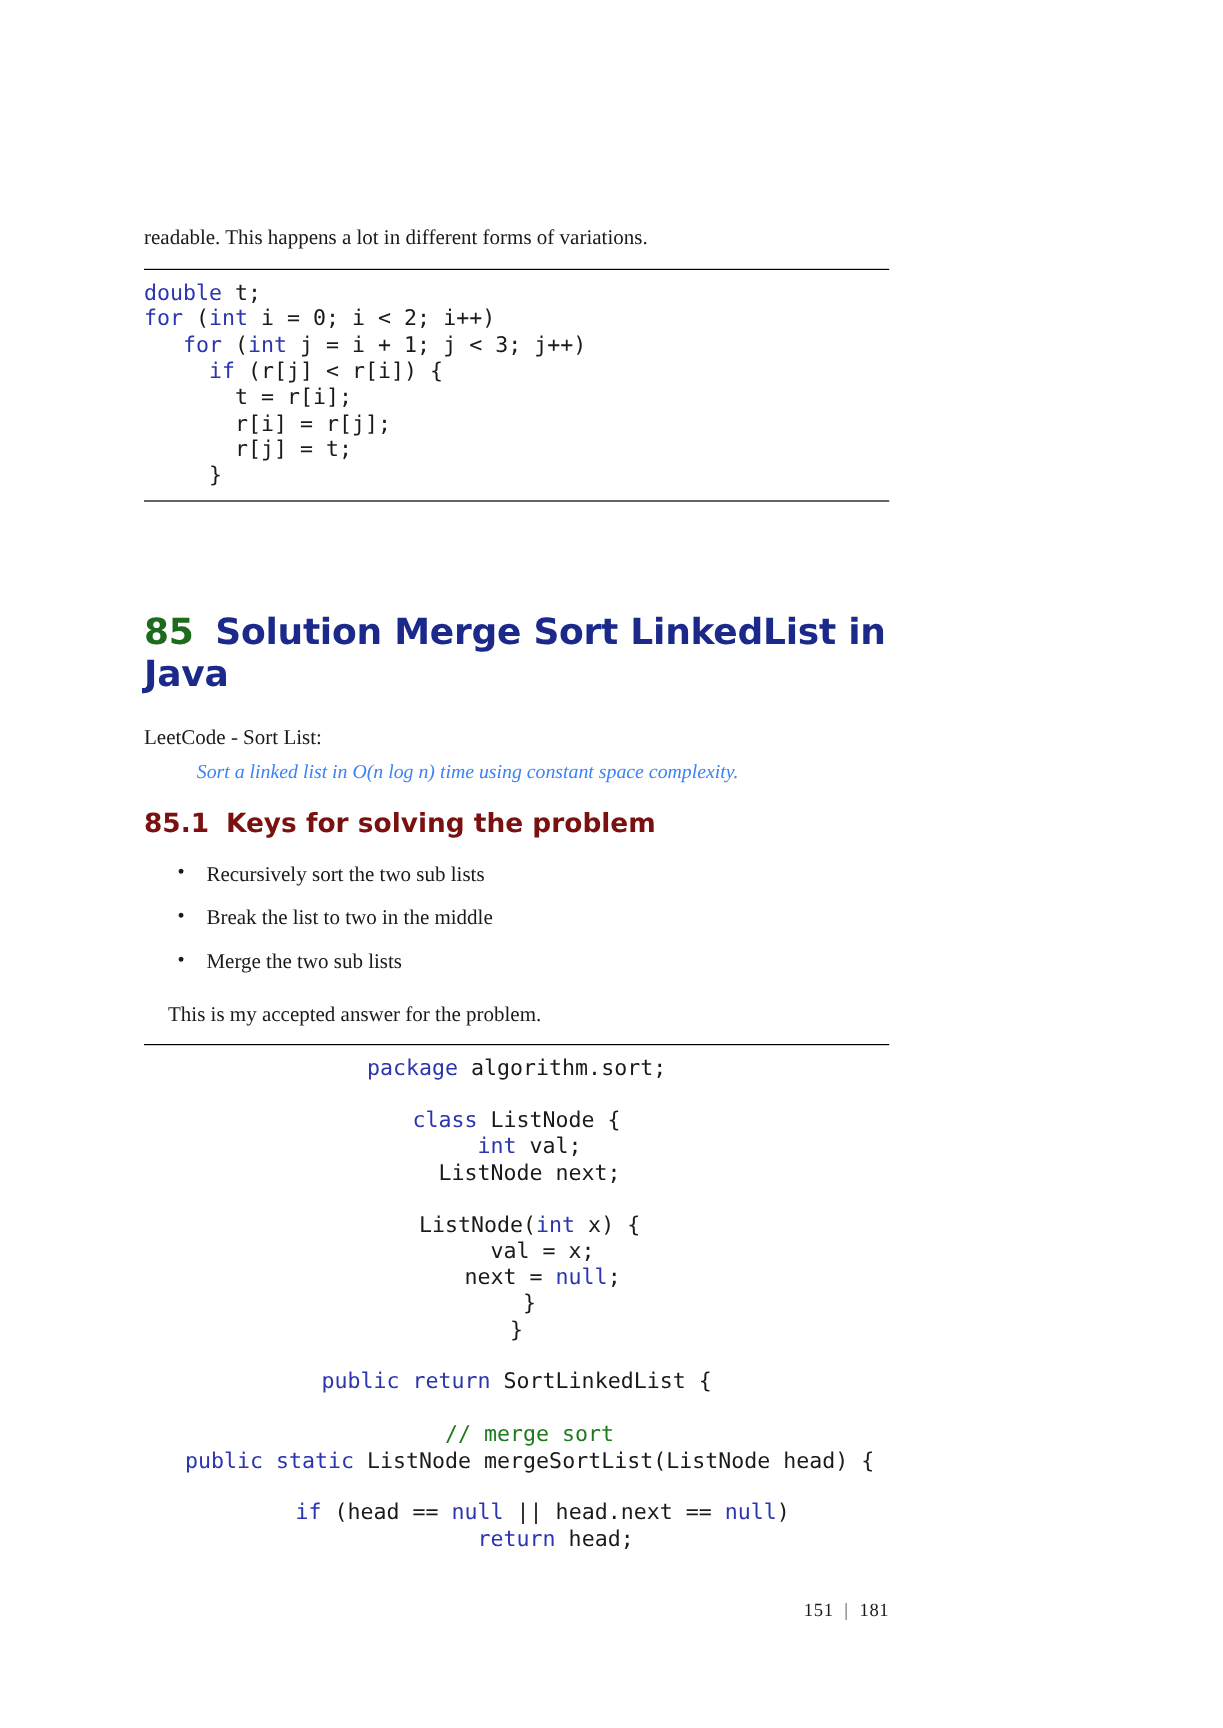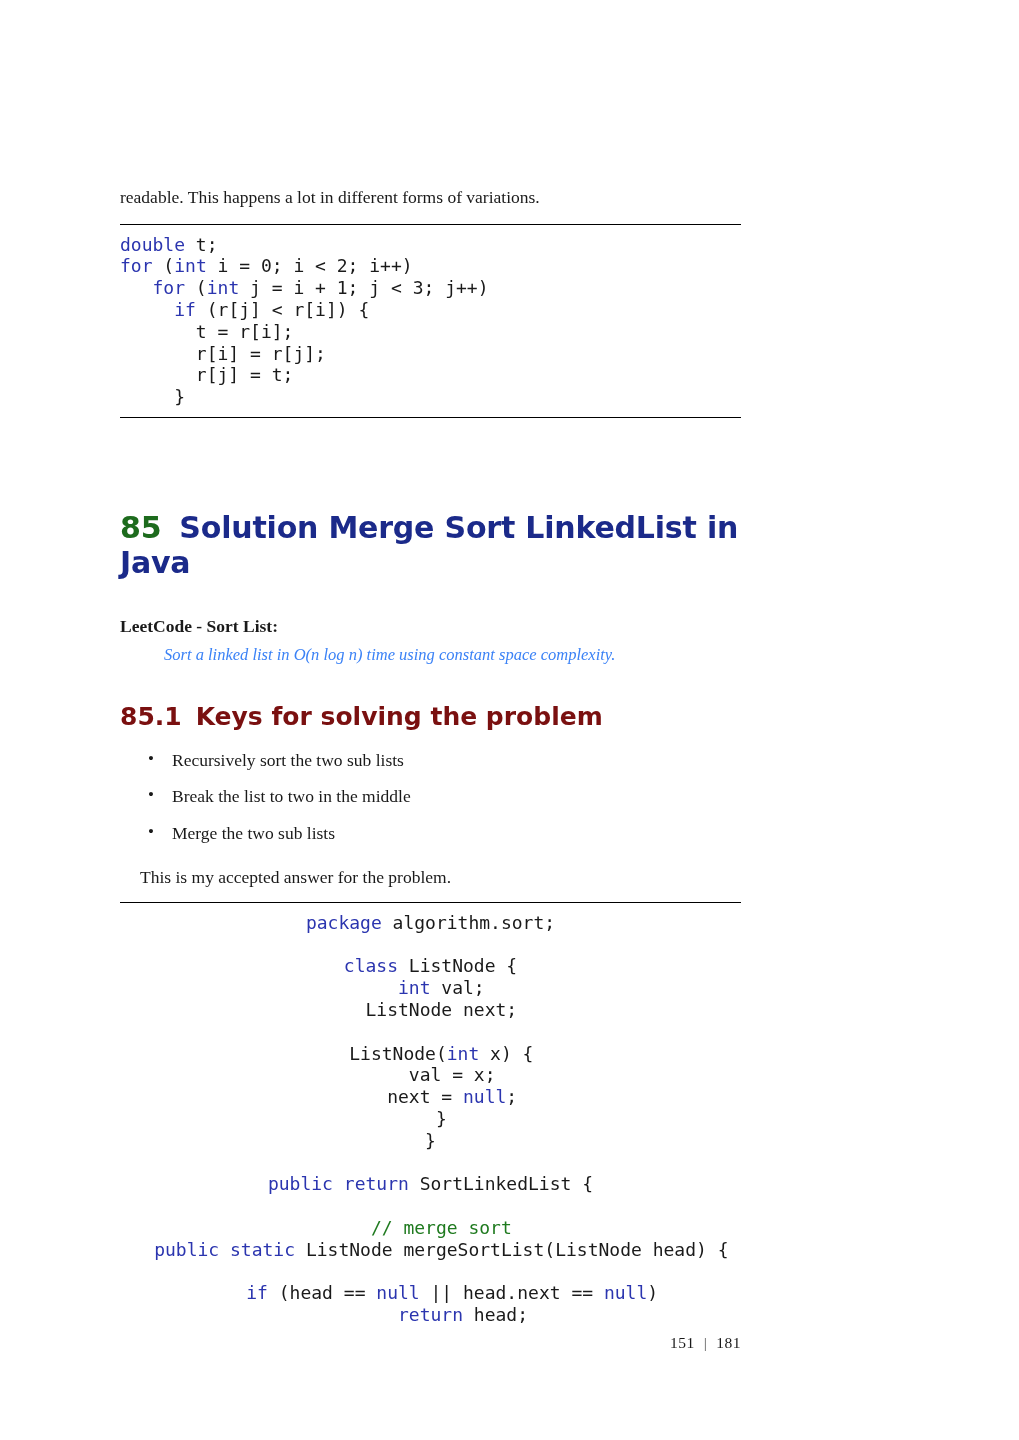--- a/index.html
+++ b/index.html
@@ -59,44 +59,43 @@
     margin: 0;
     padding: 0;
     letter-spacing: -0.2px;
   }
   h1.chapter .num {
     color: #1d6b1d;
     margin-right: 18px;
   }
   .chapter-wrap {
     margin-top: 92px;
-    margin-bottom: 34px;
+    margin-bottom: 22px;
   }
   .para {
     font-family: "Liberation Serif", serif;
     font-size: 17.5px;
     line-height: 1.4;
     color: #1a1a1a;
     margin: 0;
-    font-weight: bold;
   }
   .quote {
     font-family: "Liberation Serif", serif;
     font-style: italic;
     font-size: 16.5px;
     line-height: 1.4;
     color: #3b82f6;
     margin: 4px 0 0 44px;
   }
   h2.section {
     font-family: "DejaVu Sans", sans-serif;
-    font-size: 25px;
+    font-size: 22px;
     font-weight: bold;
     color: #7a1010;
-    margin: 36px 0 18px 0;
+    margin: 20px 0 18px 0;
   }
   h2.section .num {
     margin-right: 14px;
   }
   ul.keys {
     list-style: none;
     margin: 0 0 0 0;
     padding: 0 0 0 28px;
   }
   ul.keys li {

